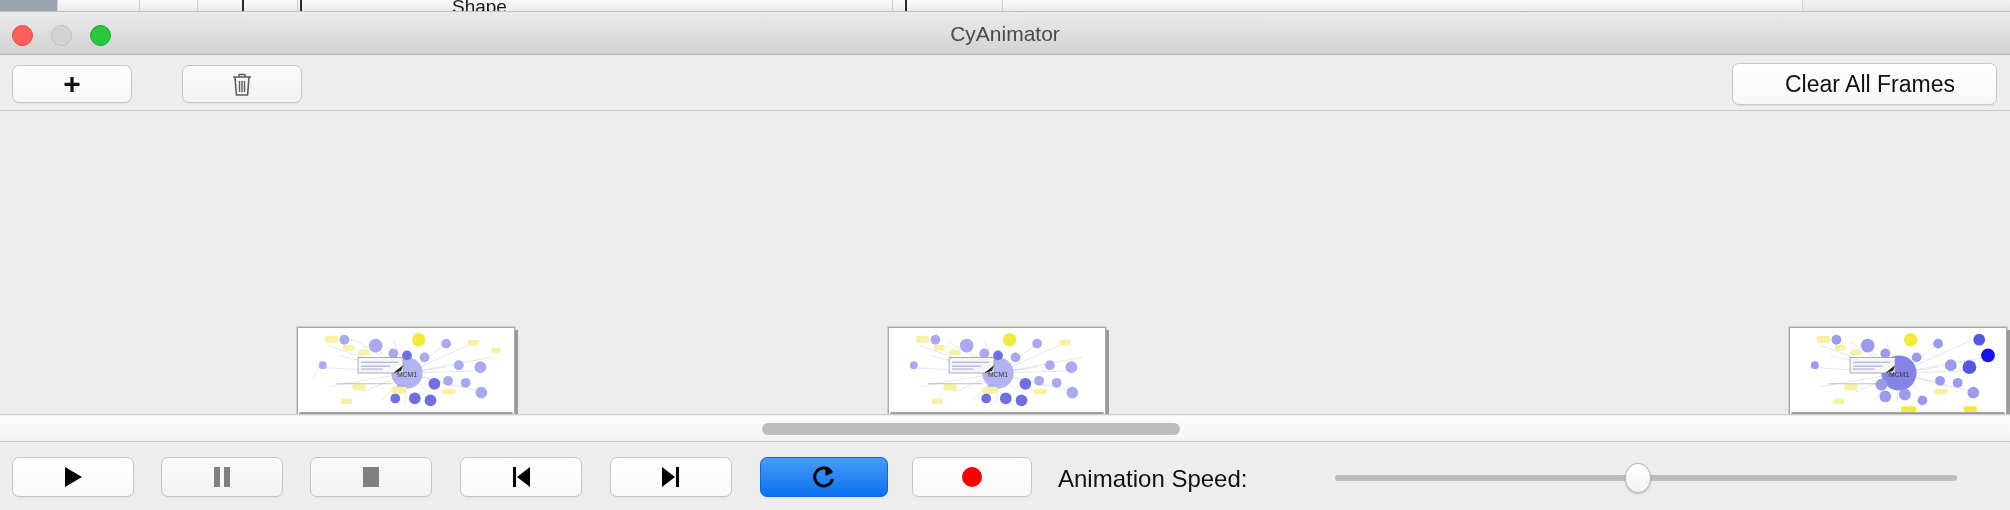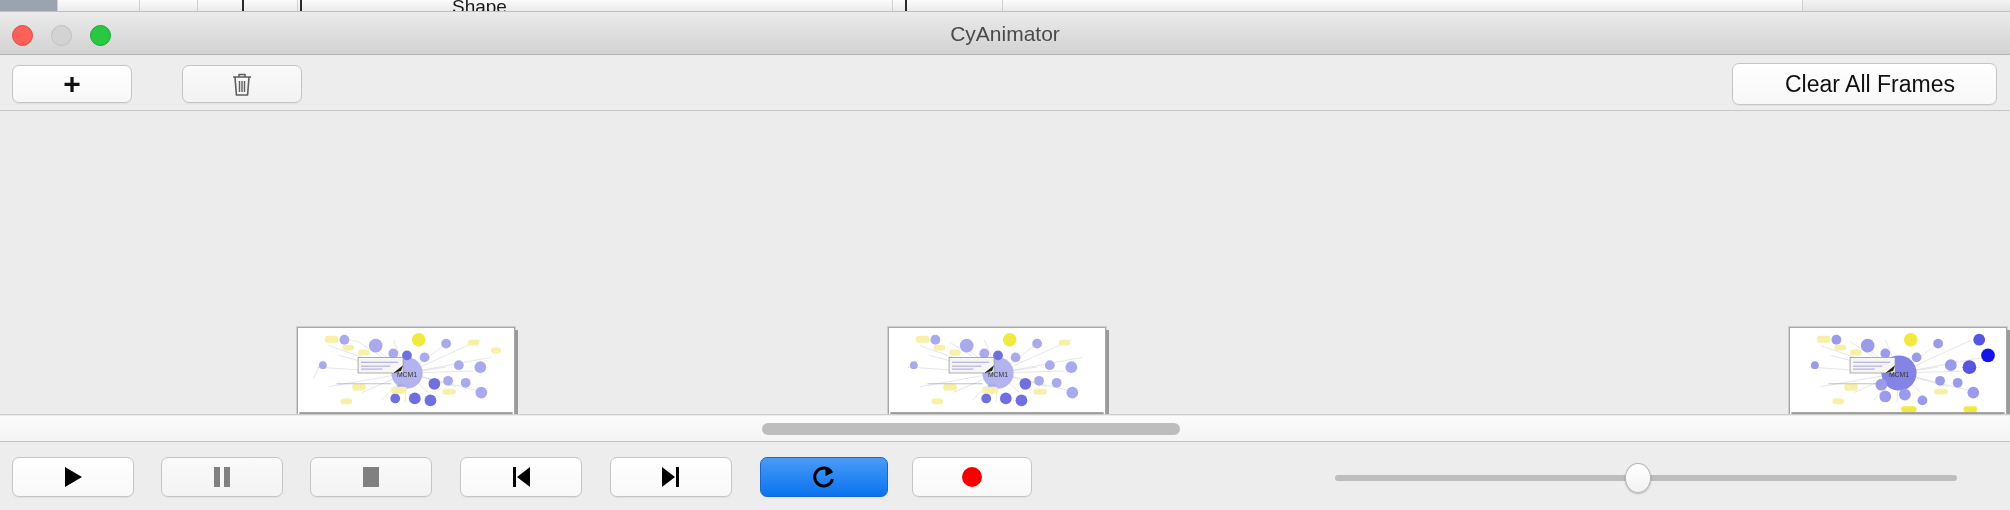--- a/index.html
+++ b/index.html
@@ -391,16 +391,17 @@
       <path d="M14.5 3 L22 8.5 L14.5 12 Z" fill="#000"></path>
     </svg>
   </div>
 
   <div class="cbtn" id="record-btn">
     <svg width="24" height="24" viewBox="0 0 24 24">
       <circle cx="12" cy="12" r="10" fill="#f90000"></circle>
     </svg>
   </div>
 
+  <div class="speed-label">Animation Speed:</div>
 
   <div class="slider"></div>
   <div class="slider-thumb"></div>
 </div>
 
 </body></html>

